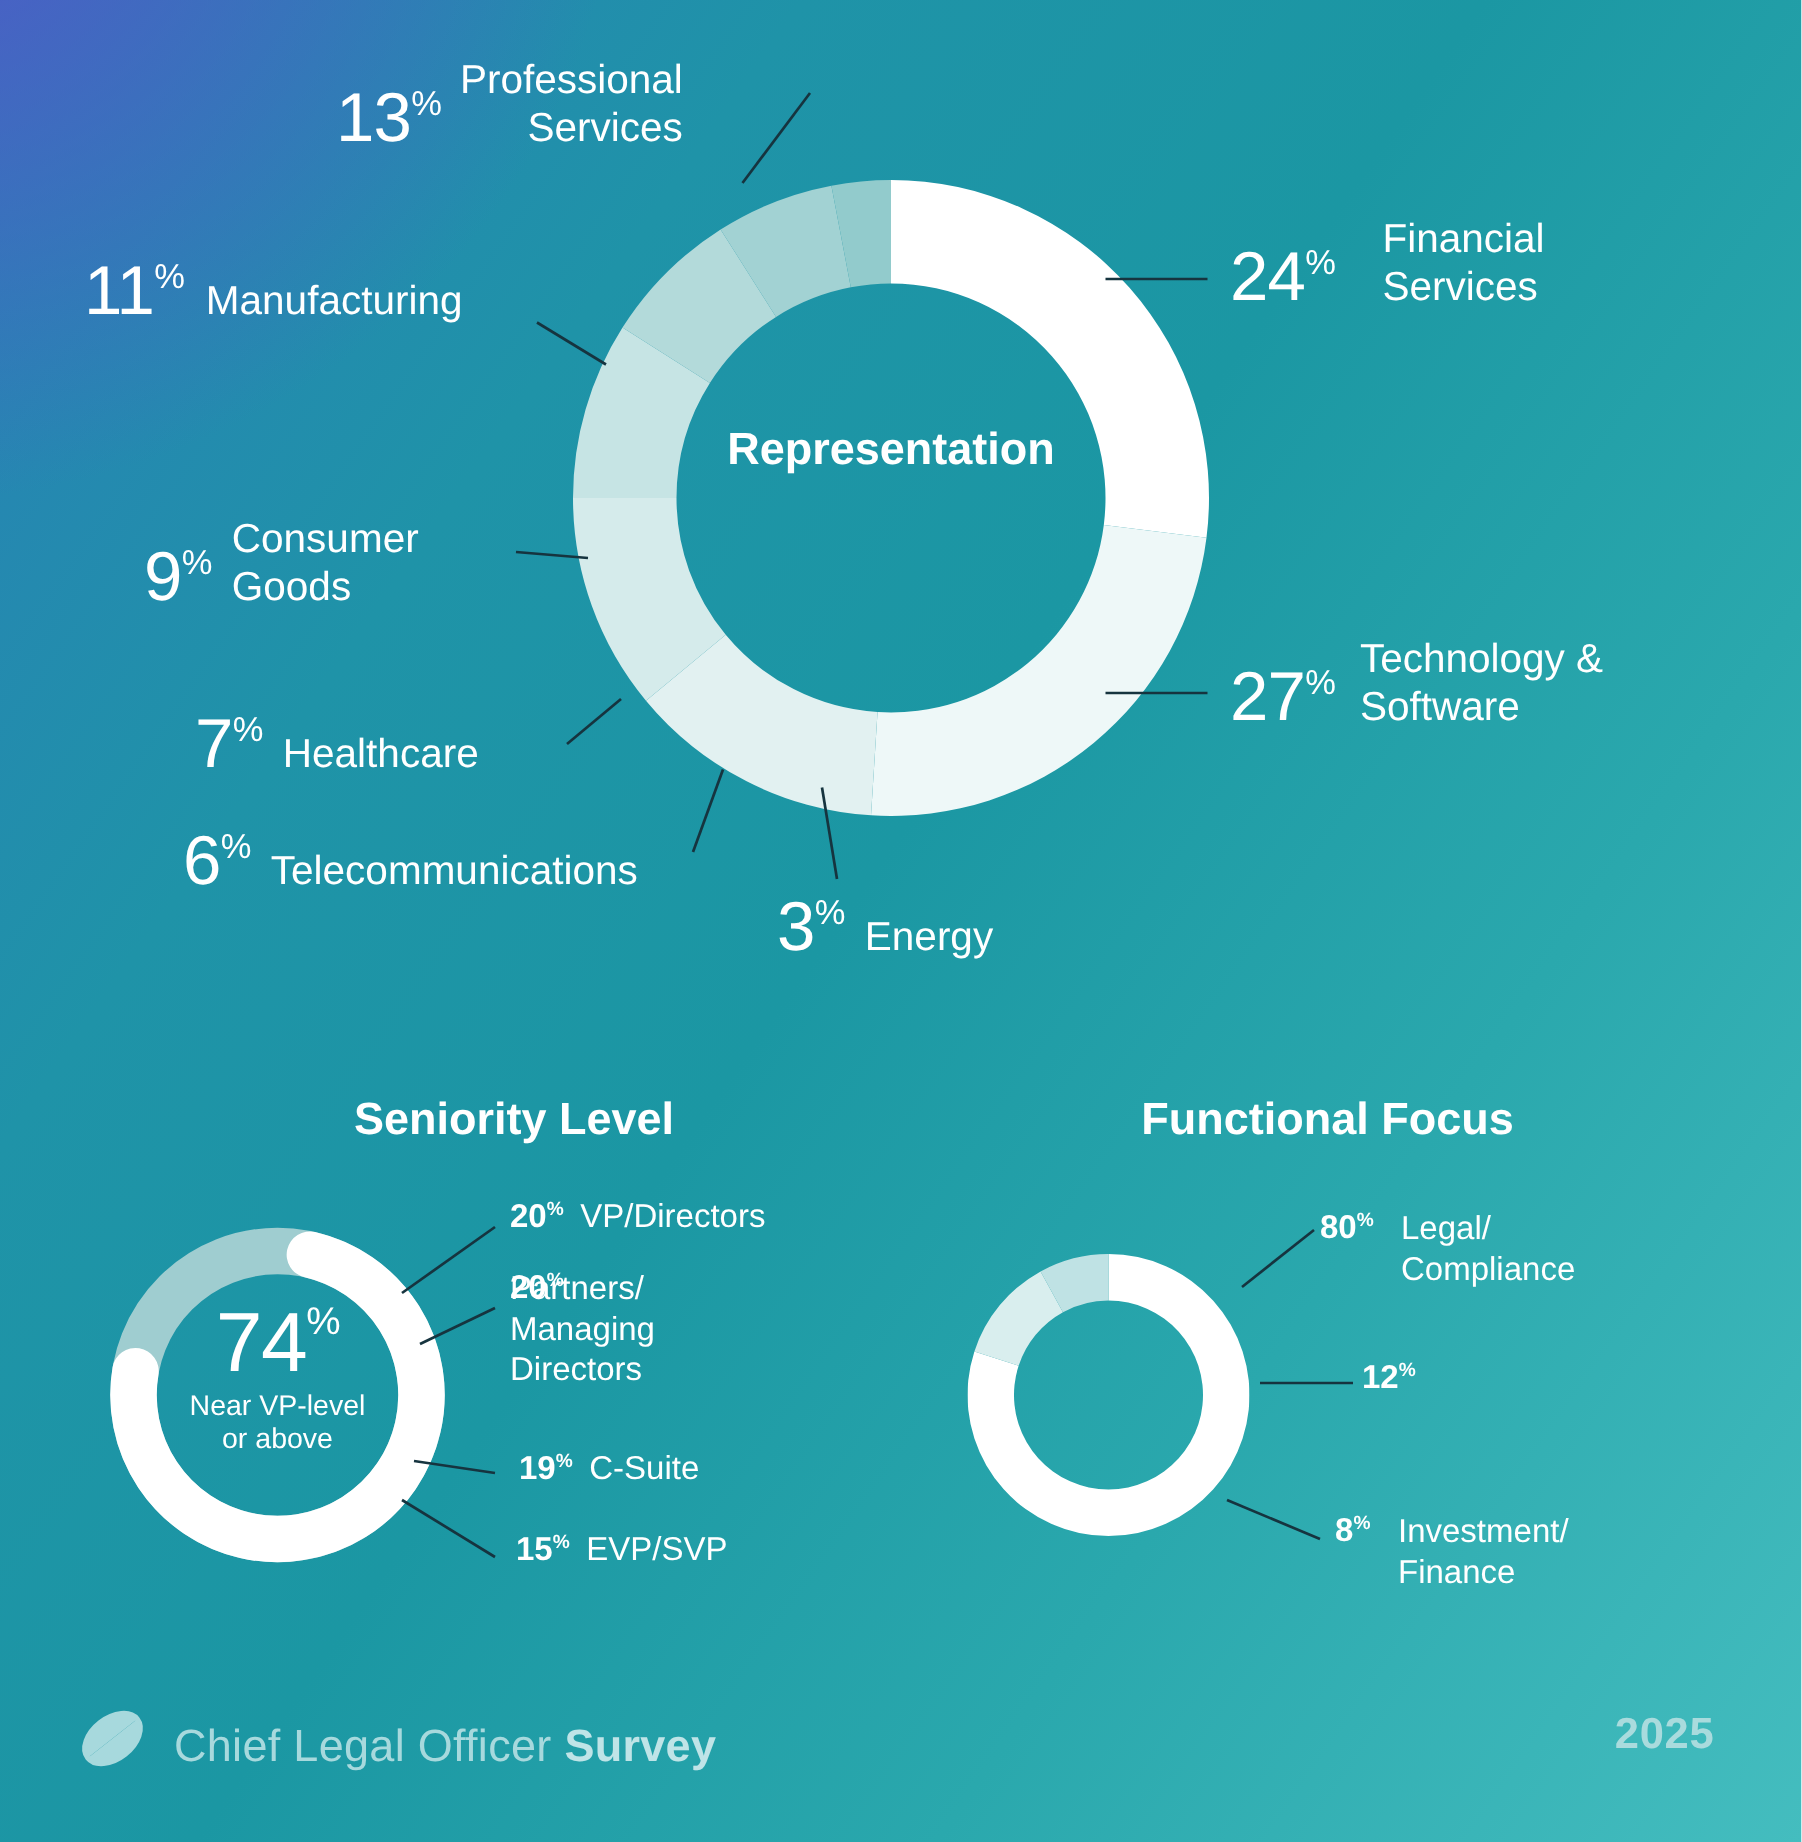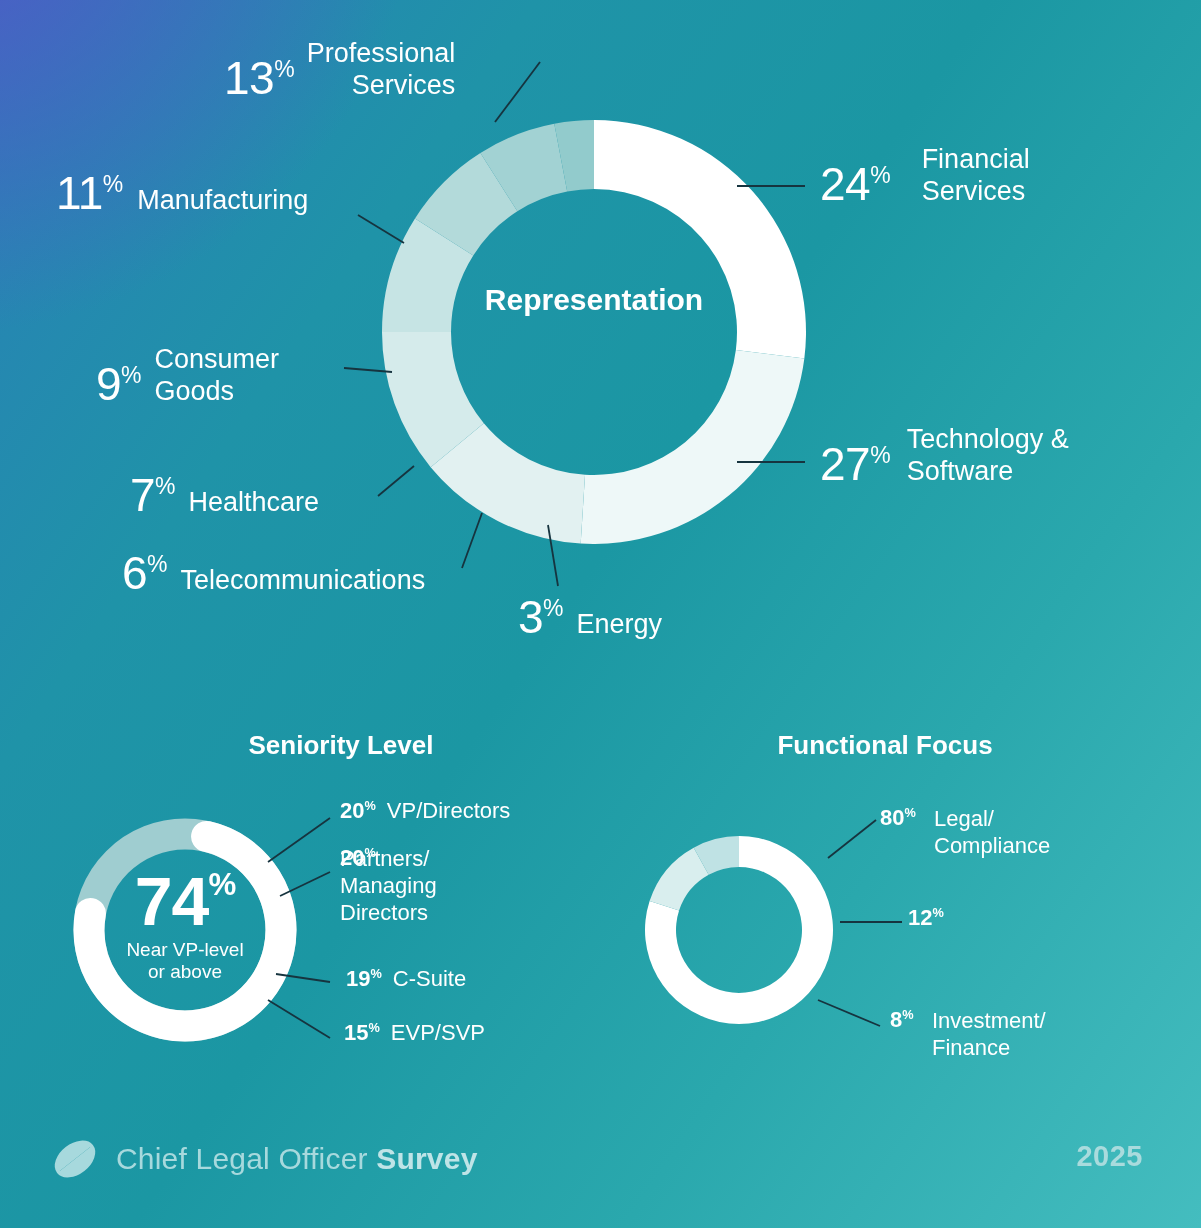--- a/index.html
+++ b/index.html
@@ -41,37 +41,37 @@
   
   .donut-wrap { position: absolute; }
   .center-title {
     position: absolute; text-align: center;
     font-weight: 700; font-size: 30px; line-height: 1.22;
     left: 0; right: 0;
   }
 
   
   .sub-head {
-    position: absolute; font-weight: 700; font-size: 26px;
+    position: absolute; font-weight: 700; font-size: 30px;
     text-align: center; white-space: nowrap;
   }
 
   
   #sen-center {
     position: absolute; text-align: center; left: 0; right: 0;
   }
-  #sen-center .big { font-size: 68px; font-weight: 700; letter-spacing: -1px; line-height: 0.98; }
+  #sen-center .big { font-size: 56px; font-weight: 400; letter-spacing: -1px; line-height: 0.98; }
   #sen-center .big .sym { font-size: 0.46em; vertical-align: 0.95em; }
   #sen-center .cap { font-size: 19px; font-weight: 300; line-height: 1.18; margin-top: 4px; }
 
   
   #footer {
     position: absolute; left: 0; right: 0; bottom: 0; height: 120px;
   }
-  #brand { position: absolute; left: 52px; top: 28px; display: flex; align-items: center; gap: 18px; }
+  #brand { position: absolute; left: 52px; top: 28px; display: flex; align-items: flex-end; gap: 18px; }
   #brand .txt { font-size: 30px; font-weight: 300; color: #a7d9dd; letter-spacing: 0.2px; }
   #brand .txt b { font-weight: 700; color: #bfe4e7; }
   #year {
     position: absolute; right: 58px; top: 32px;
     font-size: 29px; font-weight: 700; color: #a9dbdd; letter-spacing: 0.5px;
   }
 </style>
 </head>
 <body>
 

